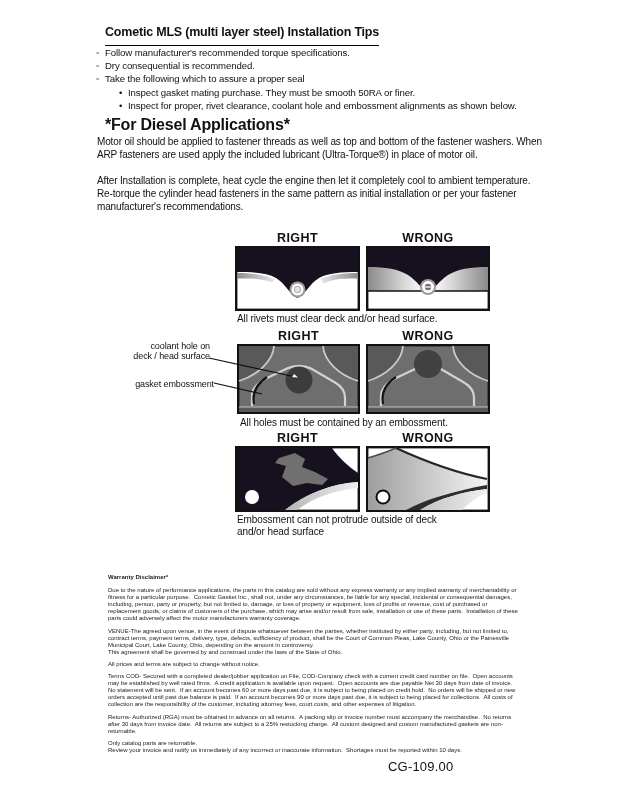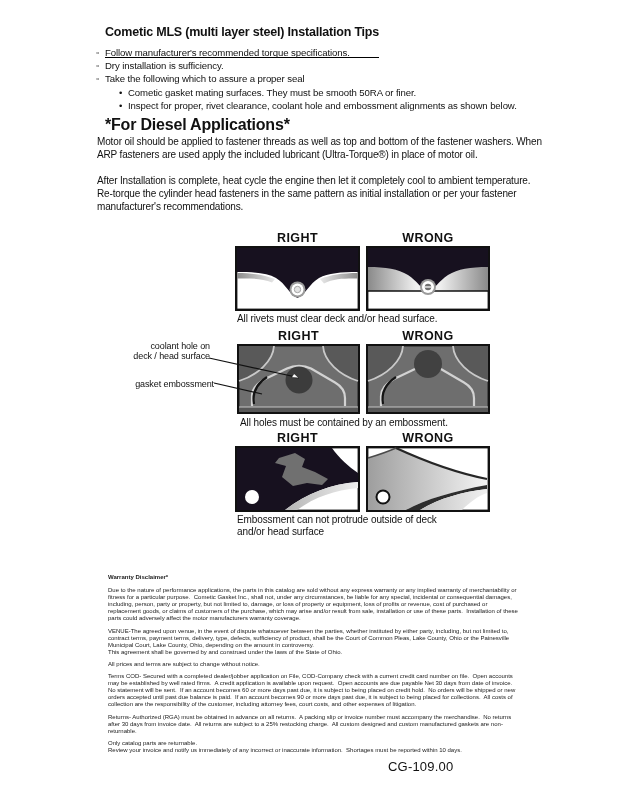--- a/index.html
+++ b/index.html
@@ -5,21 +5,21 @@
   html,body { margin:0; padding:0; }
   body { background:#e8e8e8; font-family:"Liberation Sans", sans-serif; color:#111; }
   .page {
     position:relative; width:618px; height:800px; background:#fff;
     margin:0 auto; overflow:hidden;
   }
   .abs { position:absolute; }
 
   .title {
     left:105px; top:25px; font-size:12.5px; font-weight:bold; letter-spacing:-0.2px;
-    border-bottom:1.5px solid #000; padding-bottom:18px; display:inline-block;
+    border-bottom:1.5px solid #000; padding-bottom:6px; display:inline-block;
   }
 
   .bullets { left:96px; top:46px; font-size:9.6px; line-height:13.2px; letter-spacing:-0.1px; width:460px; }
   .bullet-row { display:flex; }
   .bullet-row .marker { width:9px; flex:0 0 9px; }
   .bullet-row.sub { margin-left:23px; }
 
   .diesel-heading { left:105px; top:116px; font-size:16px; font-weight:bold; letter-spacing:-0.2px; }
   .para { left:97px; width:448px; font-size:10px; line-height:13px; letter-spacing:-0.15px; white-space:pre-wrap; }
   .para1 { top:135px; }
@@ -48,29 +48,29 @@
 
   <div class="abs title">Cometic MLS (multi layer steel) Installation Tips</div>
 
   <div class="abs bullets">
     <div class="bullet-row">
       <span class="marker">◦</span>
       <span>Follow manufacturer's recommended torque specifications.</span>
     </div>
     <div class="bullet-row">
       <span class="marker">◦</span>
-      <span>Dry installation is sufficiency.</span>
+      <span>Dry consequential is recommended.</span>
     </div>
     <div class="bullet-row">
       <span class="marker">◦</span>
       <span>Take the following which to assure a proper seal</span>
     </div>
     <div class="bullet-row sub">
       <span class="marker">•</span>
-      <span>Cometic gasket mating surfaces.  They must be smooth 50RA or finer.</span>
+      <span>Inspect gasket mating purchase.  They must be smooth 50RA or finer.</span>
     </div>
     <div class="bullet-row sub">
       <span class="marker">•</span>
       <span>Inspect for proper, rivet clearance, coolant hole and embossment alignments as shown below.</span>
     </div>
   </div>
 
   <div class="abs diesel-heading">*For Diesel Applications*</div>
   <div class="abs para para1">Motor oil should be applied to fastener threads as well as top and bottom of the fastener washers. When ARP fasteners are used apply the included lubricant (Ultra-Torque®) in place of motor oil.</div>
   <div class="abs para para2">After Installation is complete, heat cycle the engine then let it completely cool to ambient temperature. Re-torque the cylinder head fasteners in the same pattern as initial installation or per your fastener manufacturer's recommendations.</div>

